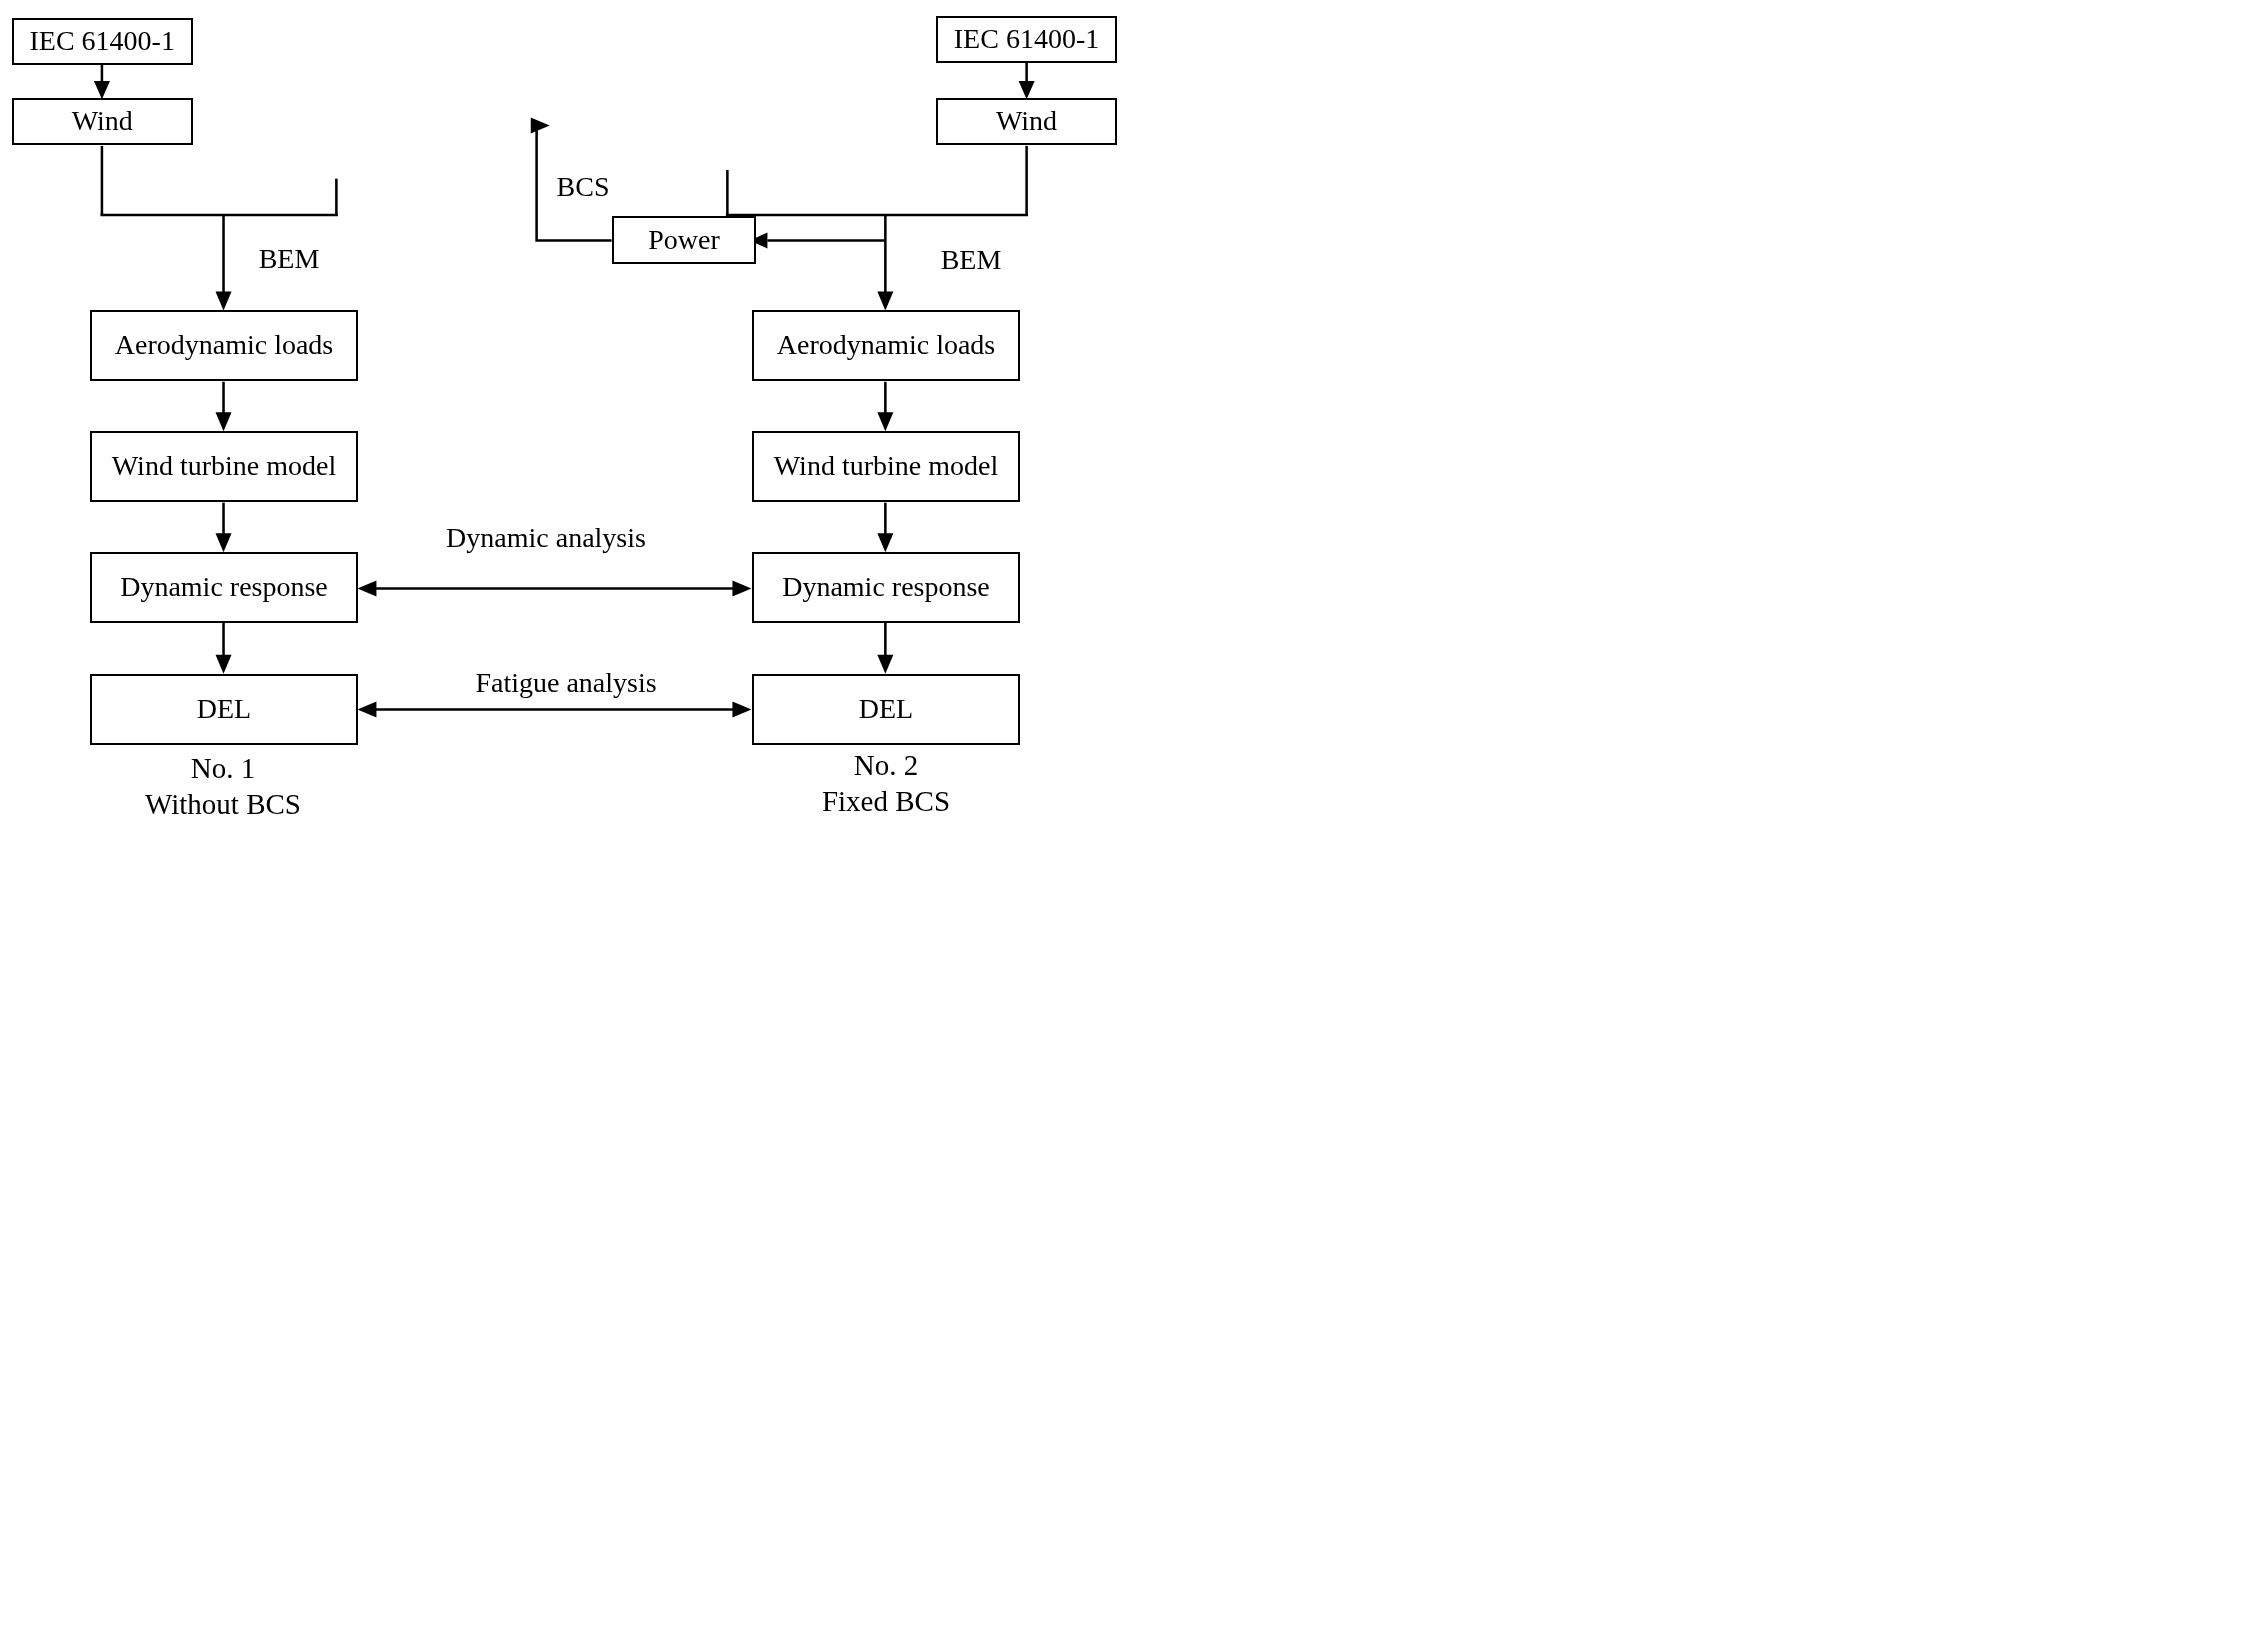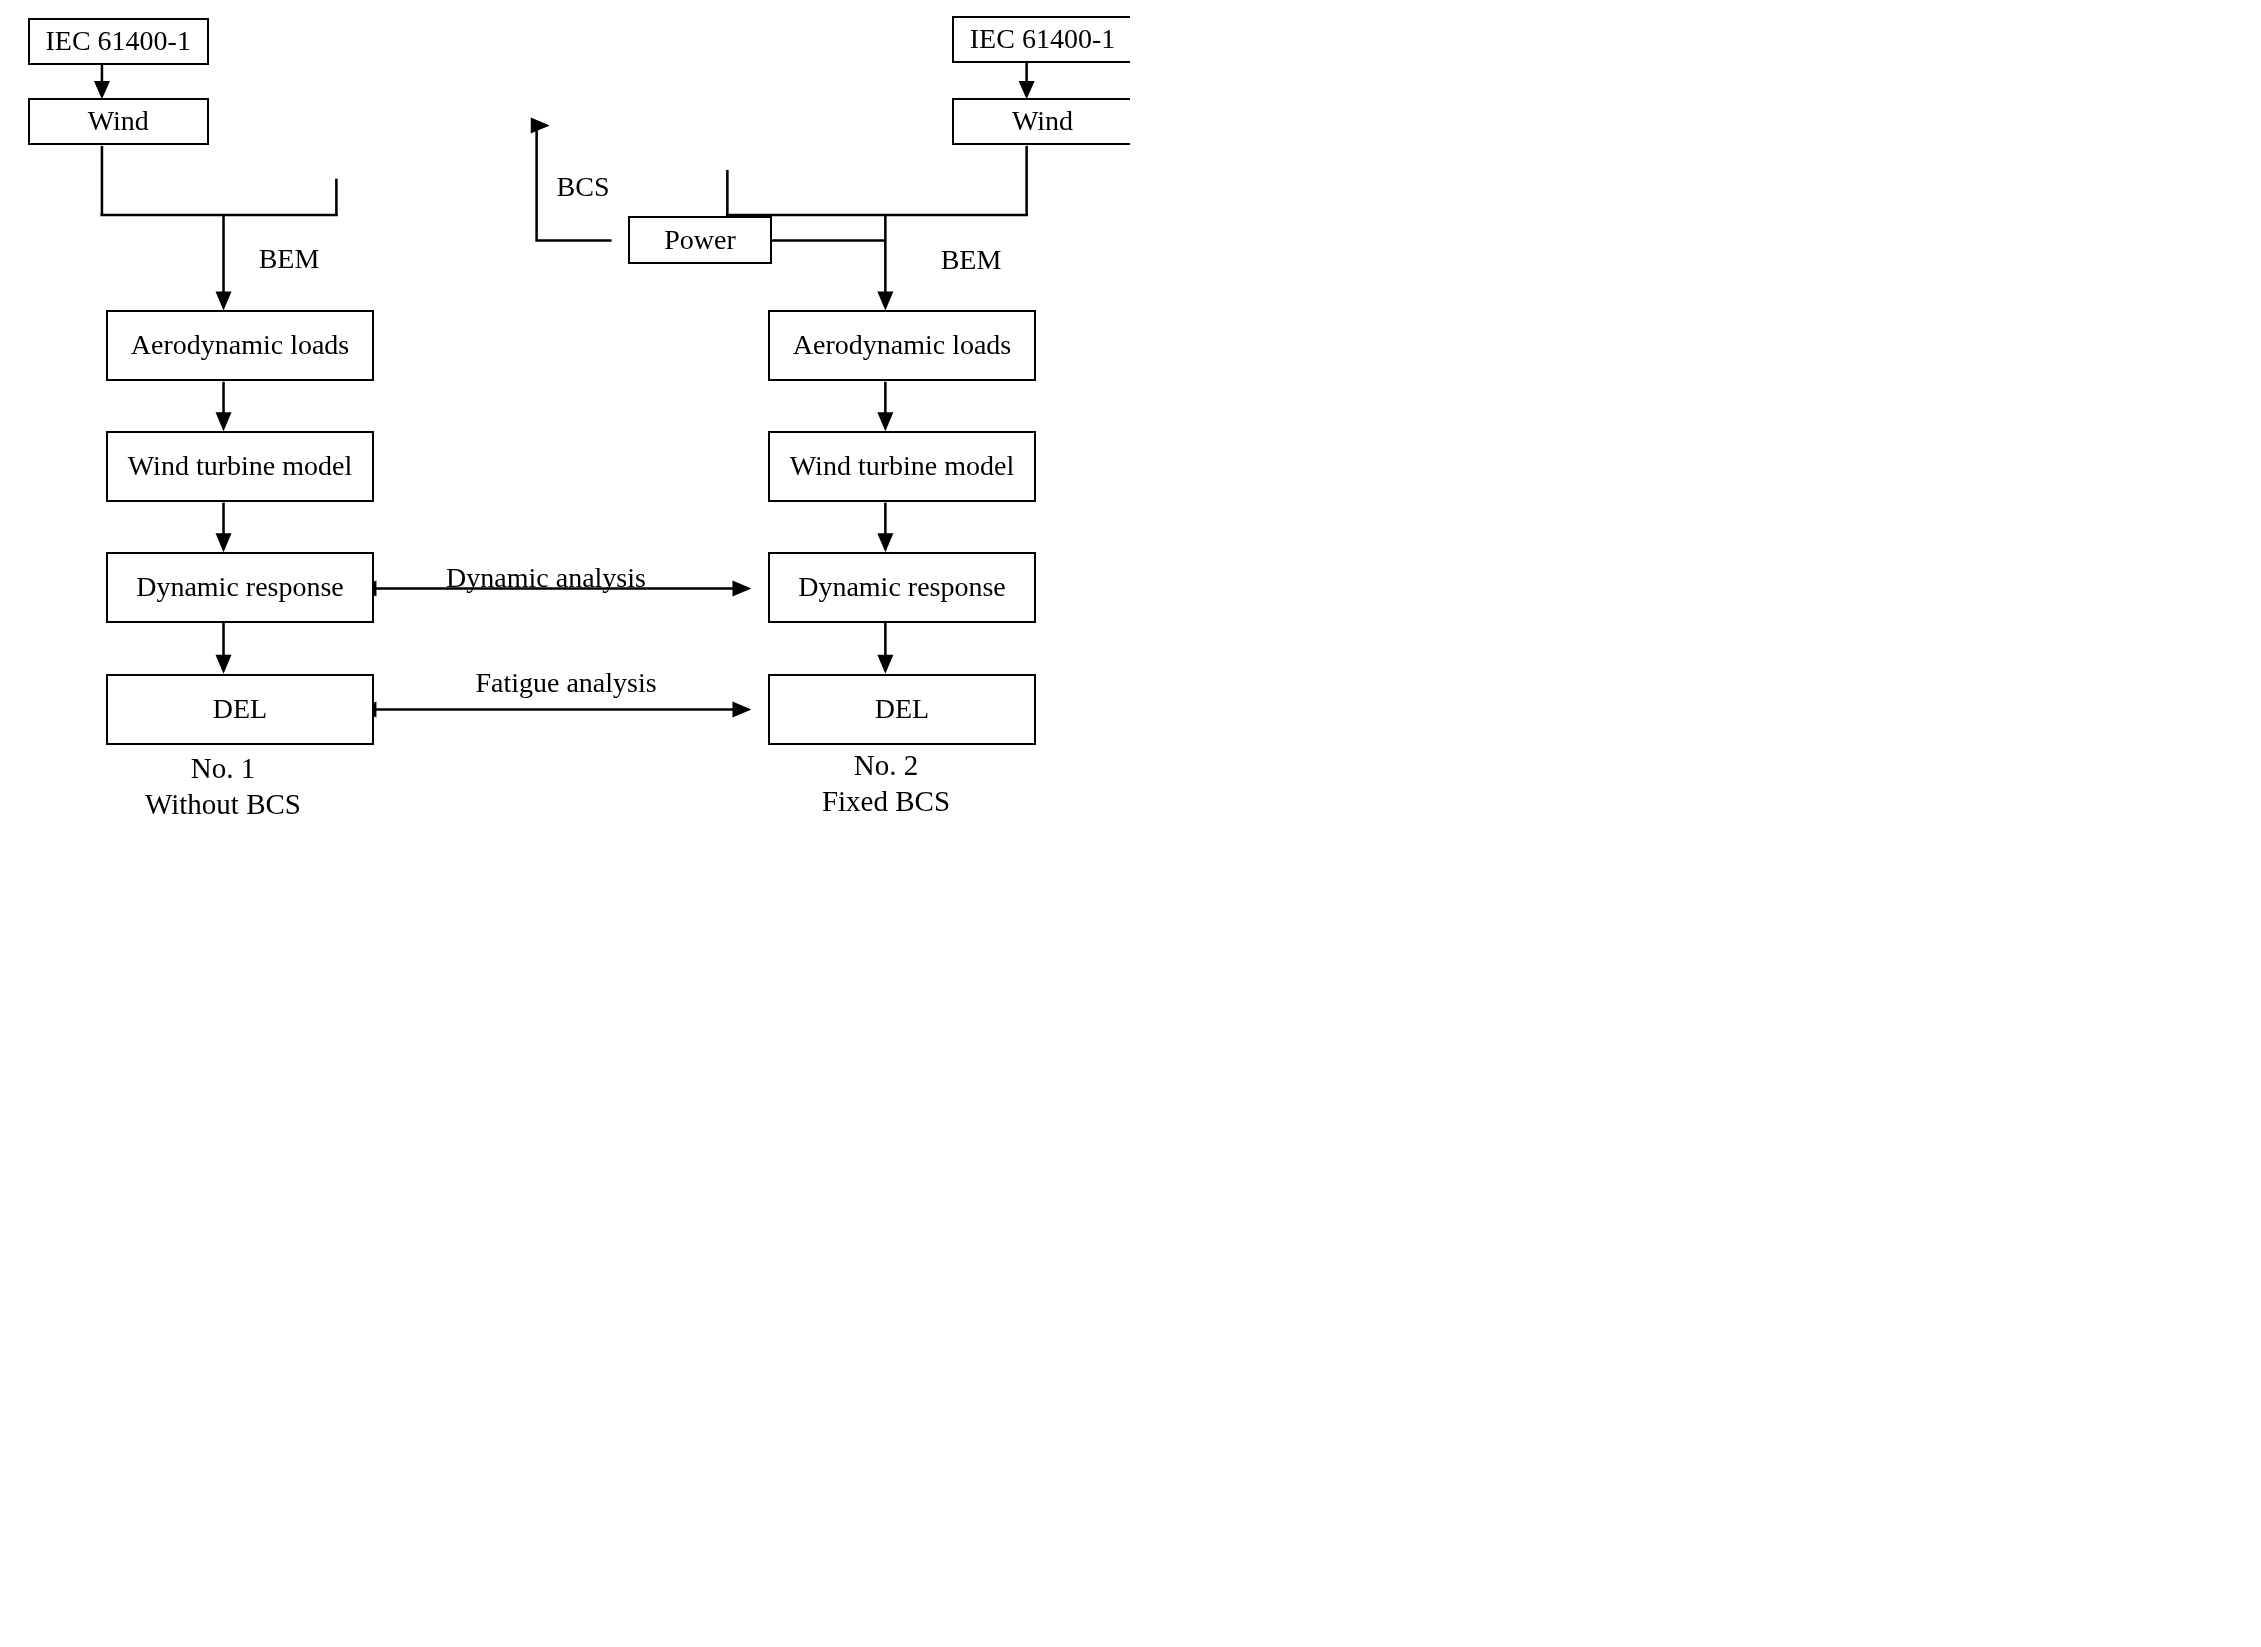--- a/index.html
+++ b/index.html
@@ -41,21 +41,20 @@
     border: 2.9px solid var(--line);
     background: var(--bg);
     display: flex;
     flex-direction: column;
     align-items: center;
     justify-content: center;
     text-align: left;
     font-size: 28px;
     line-height: 1.22;
     white-space: nowrap;
-    margin-left: 16px;
   }
   .label {
     position: absolute;
     transform: translate(-50%, -50%);
     font-size: 28px;
     white-space: nowrap;
   }
   .caption {
     position: absolute;
     transform: translate(-50%, -50%);
@@ -75,21 +74,21 @@
   .changed-box { left:550px;  top:83px; width:355px; height:87px; }
   .power-box   { left:612px;  top:216px; width:144px; height:48px; }
   .aero-right  { left:752px; top:310px; width:268px; height:71px; }
   .wtm-right   { left:752px; top:431px; width:268px; height:71px; }
   .dyn-right   { left:752px; top:552px; width:268px; height:71px; }
   .del-right   { left:752px; top:674px; width:268px; height:71px; }
   
   .bem-left  { left:289px;  top:259px; }
   .bem-right { left:971px; top:260px; }
   .bcs-label { left:583px;  top:187px; }
-  .dyn-analysis { left:546px; top:578px;text-align:right; }
+  .dyn-analysis { left:546px; top:538px;text-align:right; }
   .fat-analysis { left:566px; top:683px; }
   .no1         { left:223px;  top:768px; }
   .without-bcs { left:223px;  top:804px; }
   .no2         { left:886px; top:765px; }
   .with-bcs    { left:886px; top:801px; }
 </style>
 </head>
 <body>
 
 <div class="canvas">

